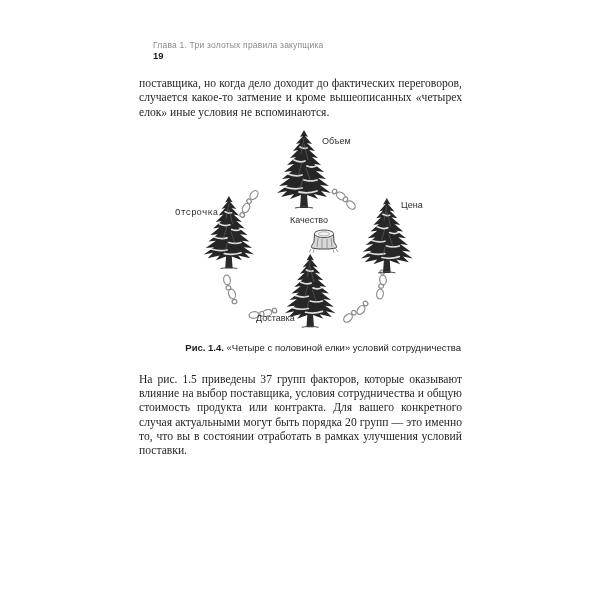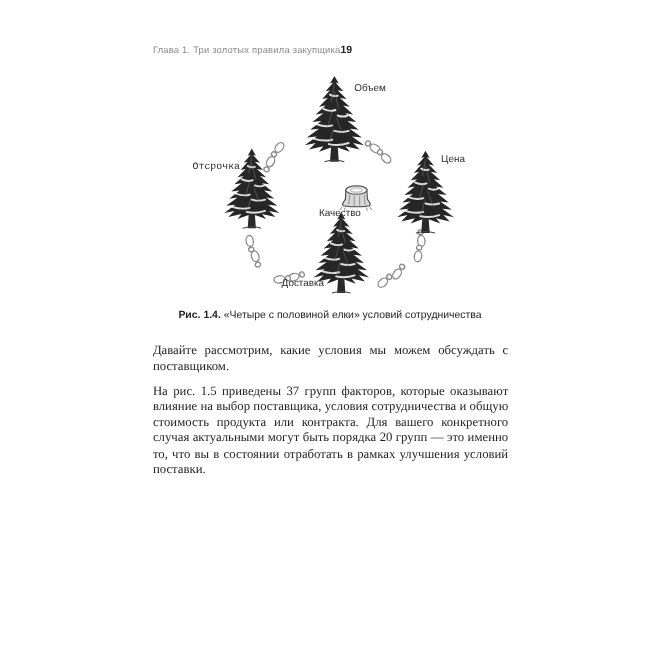--- a/index.html
+++ b/index.html
@@ -1,50 +1,51 @@
 <!DOCTYPE html>
 <html lang="ru"><head>
 <meta charset="utf-8">
 <style>
   html,body{margin:0;padding:0;}
   body{
     width:600px;height:600px;background:#ffffff;position:relative;overflow:hidden;
     font-family:"Liberation Serif", serif;color:#1f1f1f;
   }
   .page-column{position:absolute;left:139px;top:40px;width:323px;}
-  .page-header{display:flex;justify-content:flex-start;align-items:baseline;margin-bottom:16px;}
+  .page-header{display:flex;justify-content:flex-end;align-items:baseline;margin-bottom:16px;flex-direction:column;}
   .chapter-title{font-family:"Liberation Sans", sans-serif;font-size:8.5px;color:#8a8a8a;letter-spacing:.2px;}
-  .page-number{font-family:"Liberation Sans", sans-serif;font-size:9.5px;font-weight:bold;color:#222;}
+  .page-number{font-family:"Liberation Sans", sans-serif;font-size:9.5px;font-weight:bold;color:#222;margin-left:14px;}
   p.body-par{margin:0 0 8px 0;font-size:11.6px;line-height:14.3px;text-align:justify;}
   .figure{position:relative;width:322px;height:230px;margin:4px 0 15px 0;}
   .figure-canvas{position:absolute;left:0;top:0;}
   .tree-label{
     position:absolute;font-family:"Liberation Sans", sans-serif;font-size:9px;color:#2e2e2e;white-space:nowrap;text-align:center;
   }
   .lbl-top{left:183px;top:8px;}
   .lbl-left{left:36px;top:80px;font-family:Liberation Mono, monospace;}
   .lbl-right{left:262px;top:72px;}
-  .lbl-center{left:151px;top:87px;margin-top:34px;}
+  .lbl-center{left:151px;top:87px;}
   .lbl-bottom{left:117px;top:185px;}
   .figure-caption{
-    position:absolute;left:0;top:214px;width:322px;text-align:center;
+    position:absolute;left:0;top:214px;width:322px;text-align:right;
     font-family:"Liberation Sans", sans-serif;font-size:9.5px;color:#1d1d1d;
   }
   .caption-label{font-weight:bold;}
 </style>
 </head>
 <body>
 
 <div class="page-column">
 
   <div class="page-header">
     <span class="chapter-title">Глава 1. Три золотых правила закупщика</span>
     <span class="page-number">19</span>
   </div>
 
+  <p class="body-par">поставщика, но когда дело доходит до фактических переговоров, случается какое-то затмение и кроме вышеописанных «четырех елок» иные условия не вспоминаются.</p>
 
   <div class="figure">
     <svg class="figure-canvas" width="322" height="212" viewBox="0 0 322 212" aria-hidden="true">
       <defs>
         <g id="tree">
           <path fill="#262626" d="
             M30,0 L26,7 L29,6 L22,14 L26,13 L19,21 L24,20 L16,28 L22,27
             L13,35 L20,34 L10,42 L18,41 L8,49 L16,48 L5,56 L14,55
             L3,63 L13,61 L7,67 L20,64 L16,69 L27,65 L30,66
             L33,65 L44,69 L40,64 L53,67 L47,61 L57,63 L46,55 L55,56
@@ -105,16 +106,15 @@
     <span class="tree-label lbl-right">Цена</span>
     <span class="tree-label lbl-center">Качество</span>
     <span class="tree-label lbl-bottom">Доставка</span>
 
     <div class="figure-caption">
       <span class="caption-label">Рис. 1.4.</span>
       <span>«Четыре с половиной елки» условий сотрудничества</span>
     </div>
   </div>
 
-  <p class="body-par">Давайте рассмотрим, какие условия мы можем обсуждать с поставщиком.</p>
   <p class="body-par">На рис. 1.5 приведены 37 групп факторов, которые оказывают влияние на выбор поставщика, условия сотрудничества и общую стоимость продукта или контракта. Для вашего конкретного случая актуальными могут быть порядка 20 групп — это именно то, что вы в состоянии отработать в рамках улучшения условий поставки.</p>
 
 </div>
 
 </body></html>

